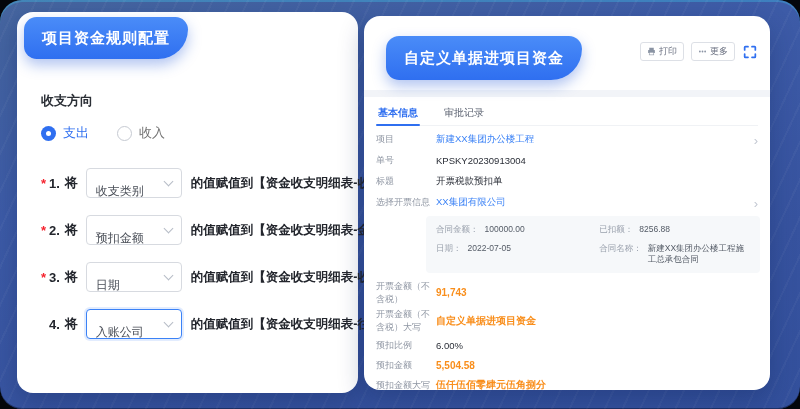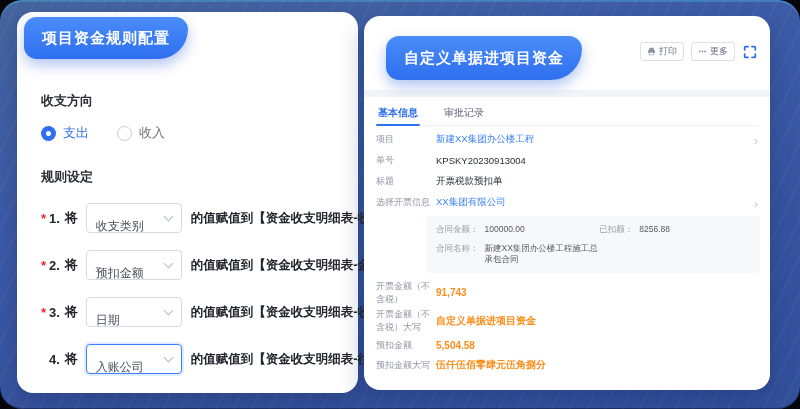--- a/index.html
+++ b/index.html
@@ -103,21 +103,20 @@
                 <span class="radio-dot"></span>
               </span>
             <span class="radio-label active">支出</span>
           </span>
           <span class="radio-item">
             <span class="radio"></span>
             <span class="radio-label">收入</span>
           </span>
         </div>
 
-        <div class="section-label rules-title">规则设定</div>
 
         <div class="rule-row">
           <span class="req">*</span>
           <span class="rule-num">1.</span>
           <span class="rule-verb">将</span>
           <span class="select">
             <span class="select-value">收支类别</span>
             <span class="caret"></span>
           </span>
           <span class="rule-suffix">的值赋值到【资金收支明细表-收支类别】中</span>
@@ -228,35 +227,43 @@
         <div class="contract-box">
           <div class="cbox-item">
             <span class="cbox-label">合同金额：</span>
             <span class="cbox-value">100000.00</span>
           </div>
           <div class="cbox-item">
             <span class="cbox-label">已扣额：</span>
             <span class="cbox-value">8256.88</span>
           </div>
           <div class="cbox-item">
+            <span class="cbox-label">日期：</span>
+            <span class="cbox-value">2022-07-05</span>
+          </div>
+          <div class="cbox-item">
             <span class="cbox-label">合同名称：</span>
             <span class="cbox-value">新建XX集团办公楼工程施工总承包合同</span>
           </div>
         </div>
 
         <div class="detail-row">
           <span class="detail-label">开票金额（不含税）</span>
           <span class="detail-value emphasis">91,743</span>
         </div>
 
         <div class="detail-row">
           <span class="detail-label">开票金额（不含税）大写</span>
           <span class="detail-value emphasis">自定义单据进项目资金</span>
         </div>
 
+        <div class="detail-row">
+          <span class="detail-label">预扣比例</span>
+          <span class="detail-value">6.00%</span>
+        </div>
 
         <div class="detail-row">
           <span class="detail-label">预扣金额</span>
           <span class="detail-value emphasis">5,504.58</span>
         </div>
 
         <div class="detail-row">
           <span class="detail-label">预扣金额大写</span>
           <span class="detail-value emphasis">伍仟伍佰零肆元伍角捌分</span>
         </div>

